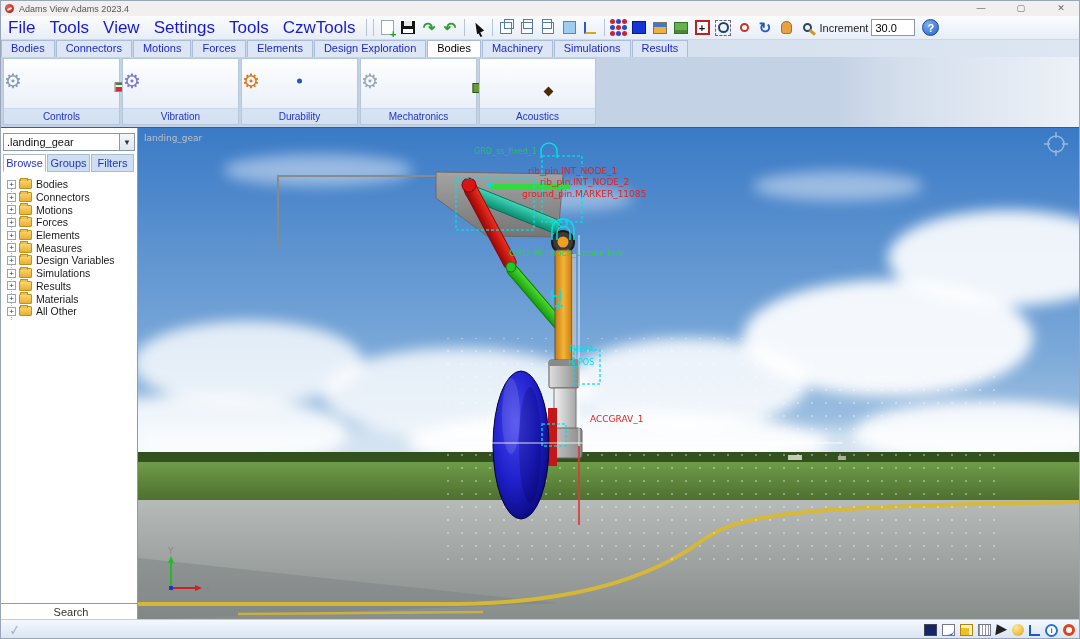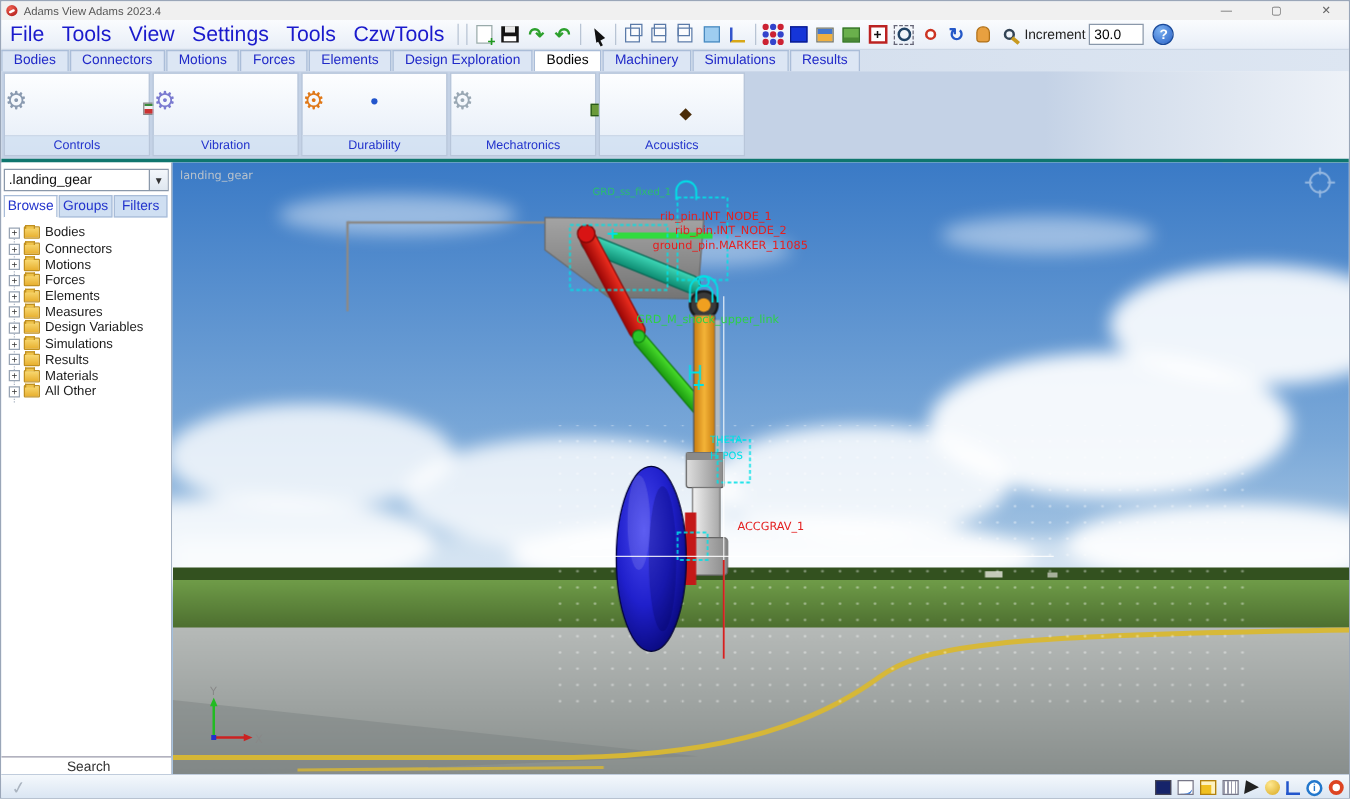--- a/index.html
+++ b/index.html
@@ -103,21 +103,21 @@
   .ico-cosim::after { content:""; position:absolute; left:6px; top:11px; width:5px; height:5px;
       background:#8a1624; border-radius:50%; box-shadow:6px 0 0 #8a1624, 3px -6px 0 #8a1624; }
   .ico-acoustics { width:22px; height:22px; background:linear-gradient(#f2a822,#df8712);
       border-radius:6px; position:relative; }
   .ico-acoustics::after { content:""; position:absolute; left:7px; top:7px; width:7px; height:7px;
       background:#4a2c08; transform:rotate(45deg); }
   .ico-arc { width:18px; height:10px; border:3px solid #e8b820; border-bottom:none;
              border-radius:12px 12px 0 0; margin-top:8px; }
 
   
-  .main { position:absolute; left:0; top:126px; width:1080px; height:492px; border-top:3px solid #0f766e; }
+  .main { position:absolute; left:0; top:126px; width:1080px; height:492px; border-top:1px solid #0f766e; }
   .sidebar { position:absolute; left:0; top:0; width:137px; height:492px; background:#fff;
              border-right:1px solid #8a9ab0; display:flex; flex-direction:column; }
   .combo { margin:5px 2px 3px; height:18px; border:1px solid #8a98aa; background:#fff;
            display:flex; align-items:center; }
   .combo-text { flex:1; font-size:11px; padding-left:3px; color:#111; }
   .combo-arrow { width:15px; height:100%; border-left:1px solid #8a98aa;
                  background:linear-gradient(#f4f7fb,#dfe7f0); font-size:8px; color:#333;
                  display:flex; align-items:center; justify-content:center; }
   .stabs { display:flex; margin:0 2px 2px; }
   .stab { flex:1; text-align:center; font-size:11px; color:#2233cc; padding:2px 0;

